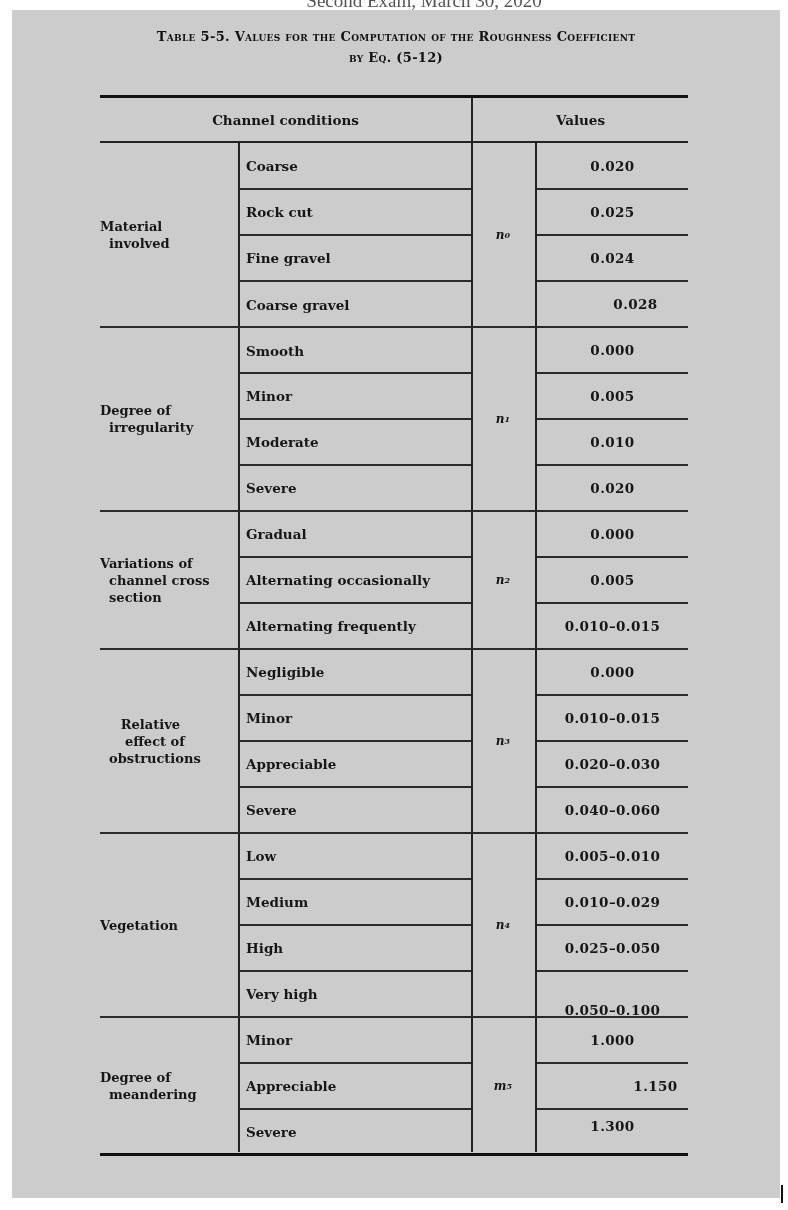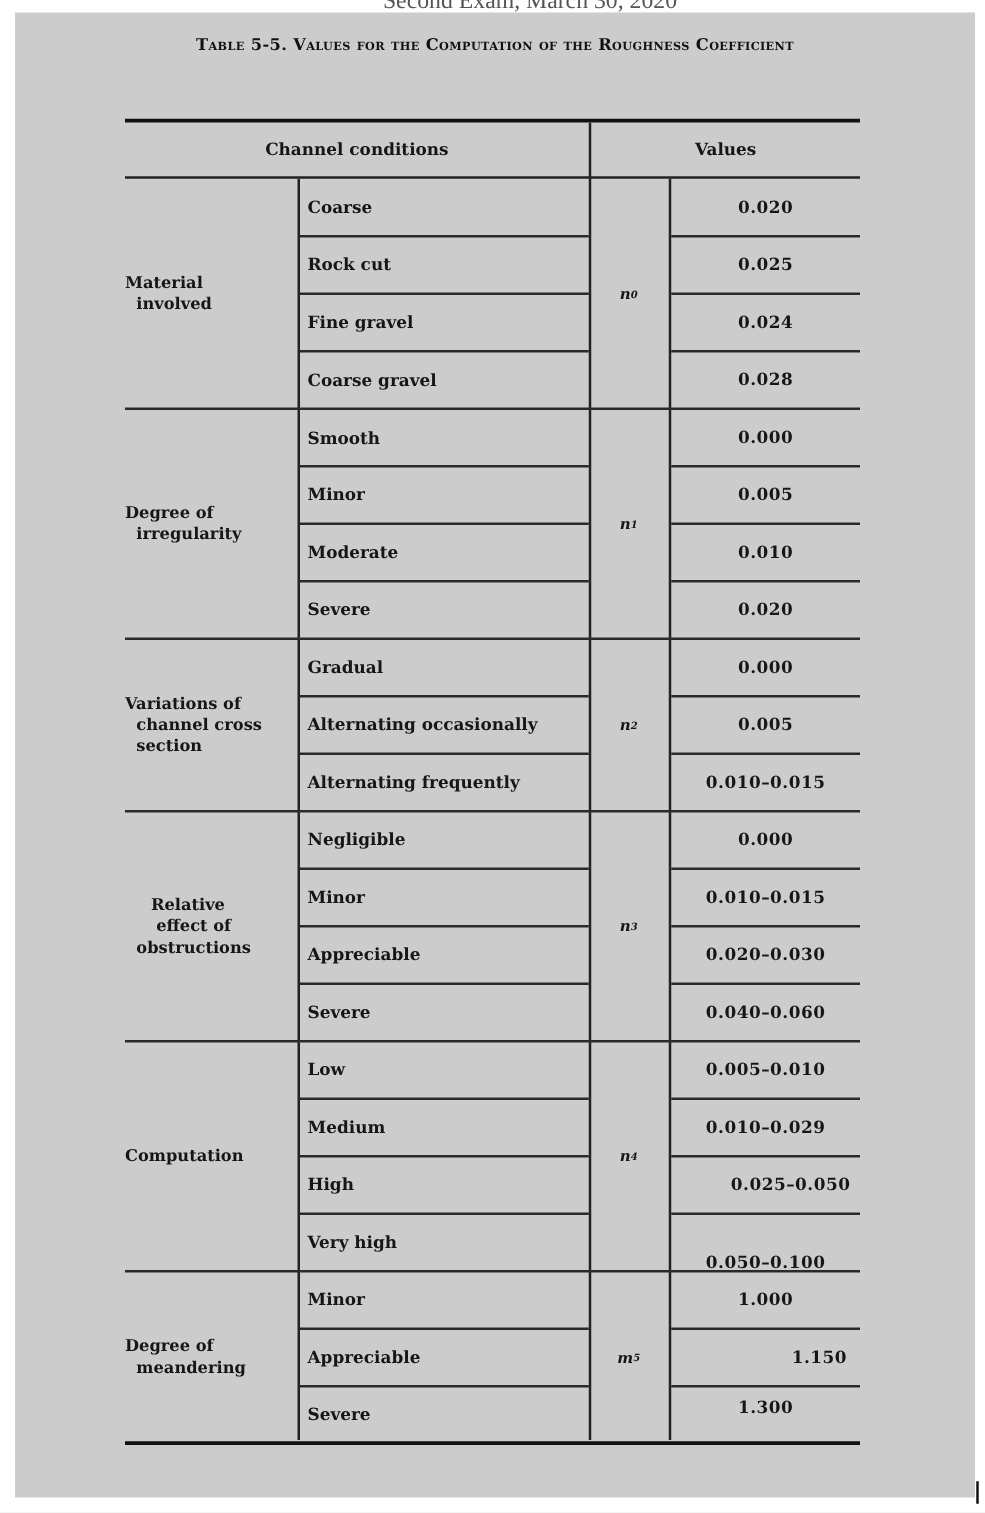--- a/index.html
+++ b/index.html
@@ -145,20 +145,21 @@
   </style>
 </head>
 <body>
 
 <div class="page-header">Second Exam, March 30, 2020</div>
 
 <div class="scan"></div>
 
 <div class="caption">
   <div>Table 5-5. Values for the Computation of the Roughness Coefficient</div>
+  <div>by Eq. (5-12)</div>
 </div>
 
 <div class="tbl" id="tbl">
   <div class="rule-top"></div>
 
   <div class="hdr" style="left:0; width:371px;">Channel conditions</div>
   <div class="hdr" style="left:373px; width:215px;">Values</div>
   <div class="hdr-rule" style="left:0; width:588px;"></div>
 
   <div class="vline" style="left:371px; top:3px; height:1054px;"></div>
@@ -182,21 +183,21 @@
       <div class="hline" style="left: 437px; width: 151px; top: 93px;"></div>
       <div class="cond" style="top: 94px; height: 46px;">Rock cut</div>
       <div class="val" style="top: 94px; height: 46px;">0.025</div>
       <div class="hline" style="left: 140px; width: 231px; top: 139px;"></div>
       <div class="hline" style="left: 437px; width: 151px; top: 139px;"></div>
       <div class="cond" style="top: 140px; height: 46px;">Fine gravel</div>
       <div class="val" style="top: 140px; height: 46px;">0.024</div>
       <div class="hline" style="left: 140px; width: 231px; top: 185px;"></div>
       <div class="hline" style="left: 437px; width: 151px; top: 185px;"></div>
       <div class="cond" style="top: 186px; height: 48px;">Coarse gravel</div>
-      <div class="val" style="top: 186px; height: 46px;">0.028</div>
+      <div class="val" style="top: 186px; height: 46px; padding-left: 23px;">0.028</div>
       <div class="hline" style="left: 0px; width: 588px; top: 231px;"></div>
       <div class="group-label" style="top: 232px; height: 184px;">
         <div>
           <span>Degree of</span>
           <span>  irregularity</span>
         </div>
       </div>
       <div class="sym" style="top: 232px; height: 184px;">
         <span>n</span>
         <sub>1</sub>
@@ -259,37 +260,37 @@
       <div class="hline" style="left: 437px; width: 151px; top: 645px;"></div>
       <div class="cond" style="top: 646px; height: 46px;">Appreciable</div>
       <div class="val" style="top: 646px; height: 46px;">0.020–0.030</div>
       <div class="hline" style="left: 140px; width: 231px; top: 691px;"></div>
       <div class="hline" style="left: 437px; width: 151px; top: 691px;"></div>
       <div class="cond" style="top: 692px; height: 46px;">Severe</div>
       <div class="val" style="top: 692px; height: 46px;">0.040–0.060</div>
       <div class="hline" style="left: 0px; width: 588px; top: 737px;"></div>
       <div class="group-label" style="top: 738px; height: 184px;">
         <div>
-          <span>Computation</span>
+          <span>Vegetation</span>
         </div>
       </div>
       <div class="sym" style="top: 738px; height: 184px;">
         <span>n</span>
         <sub>4</sub>
       </div>
       <div class="cond" style="top: 738px; height: 46px;">Low</div>
       <div class="val" style="top: 738px; height: 46px;">0.005–0.010</div>
       <div class="hline" style="left: 140px; width: 231px; top: 783px;"></div>
       <div class="hline" style="left: 437px; width: 151px; top: 783px;"></div>
       <div class="cond" style="top: 784px; height: 46px;">Medium</div>
       <div class="val" style="top: 784px; height: 46px;">0.010–0.029</div>
       <div class="hline" style="left: 140px; width: 231px; top: 829px;"></div>
       <div class="hline" style="left: 437px; width: 151px; top: 829px;"></div>
       <div class="cond" style="top: 830px; height: 46px;">High</div>
-      <div class="val" style="top: 830px; height: 46px; padding-left: 20px;">0.025–0.050</div>
+      <div class="val" style="top: 830px; height: 46px;">0.025–0.050</div>
       <div class="hline" style="left: 140px; width: 231px; top: 875px;"></div>
       <div class="hline" style="left: 437px; width: 151px; top: 875px;"></div>
       <div class="cond" style="top: 876px; height: 46px;">Very high</div>
       <div class="val" style="top: 876px; height: 46px; margin-top: 16px;">0.050–0.100</div>
       <div class="hline" style="left: 0px; width: 588px; top: 921px;"></div>
       <div class="group-label" style="top: 922px; height: 138px;">
         <div>
           <span>Degree of</span>
           <span>  meandering</span>
         </div>

